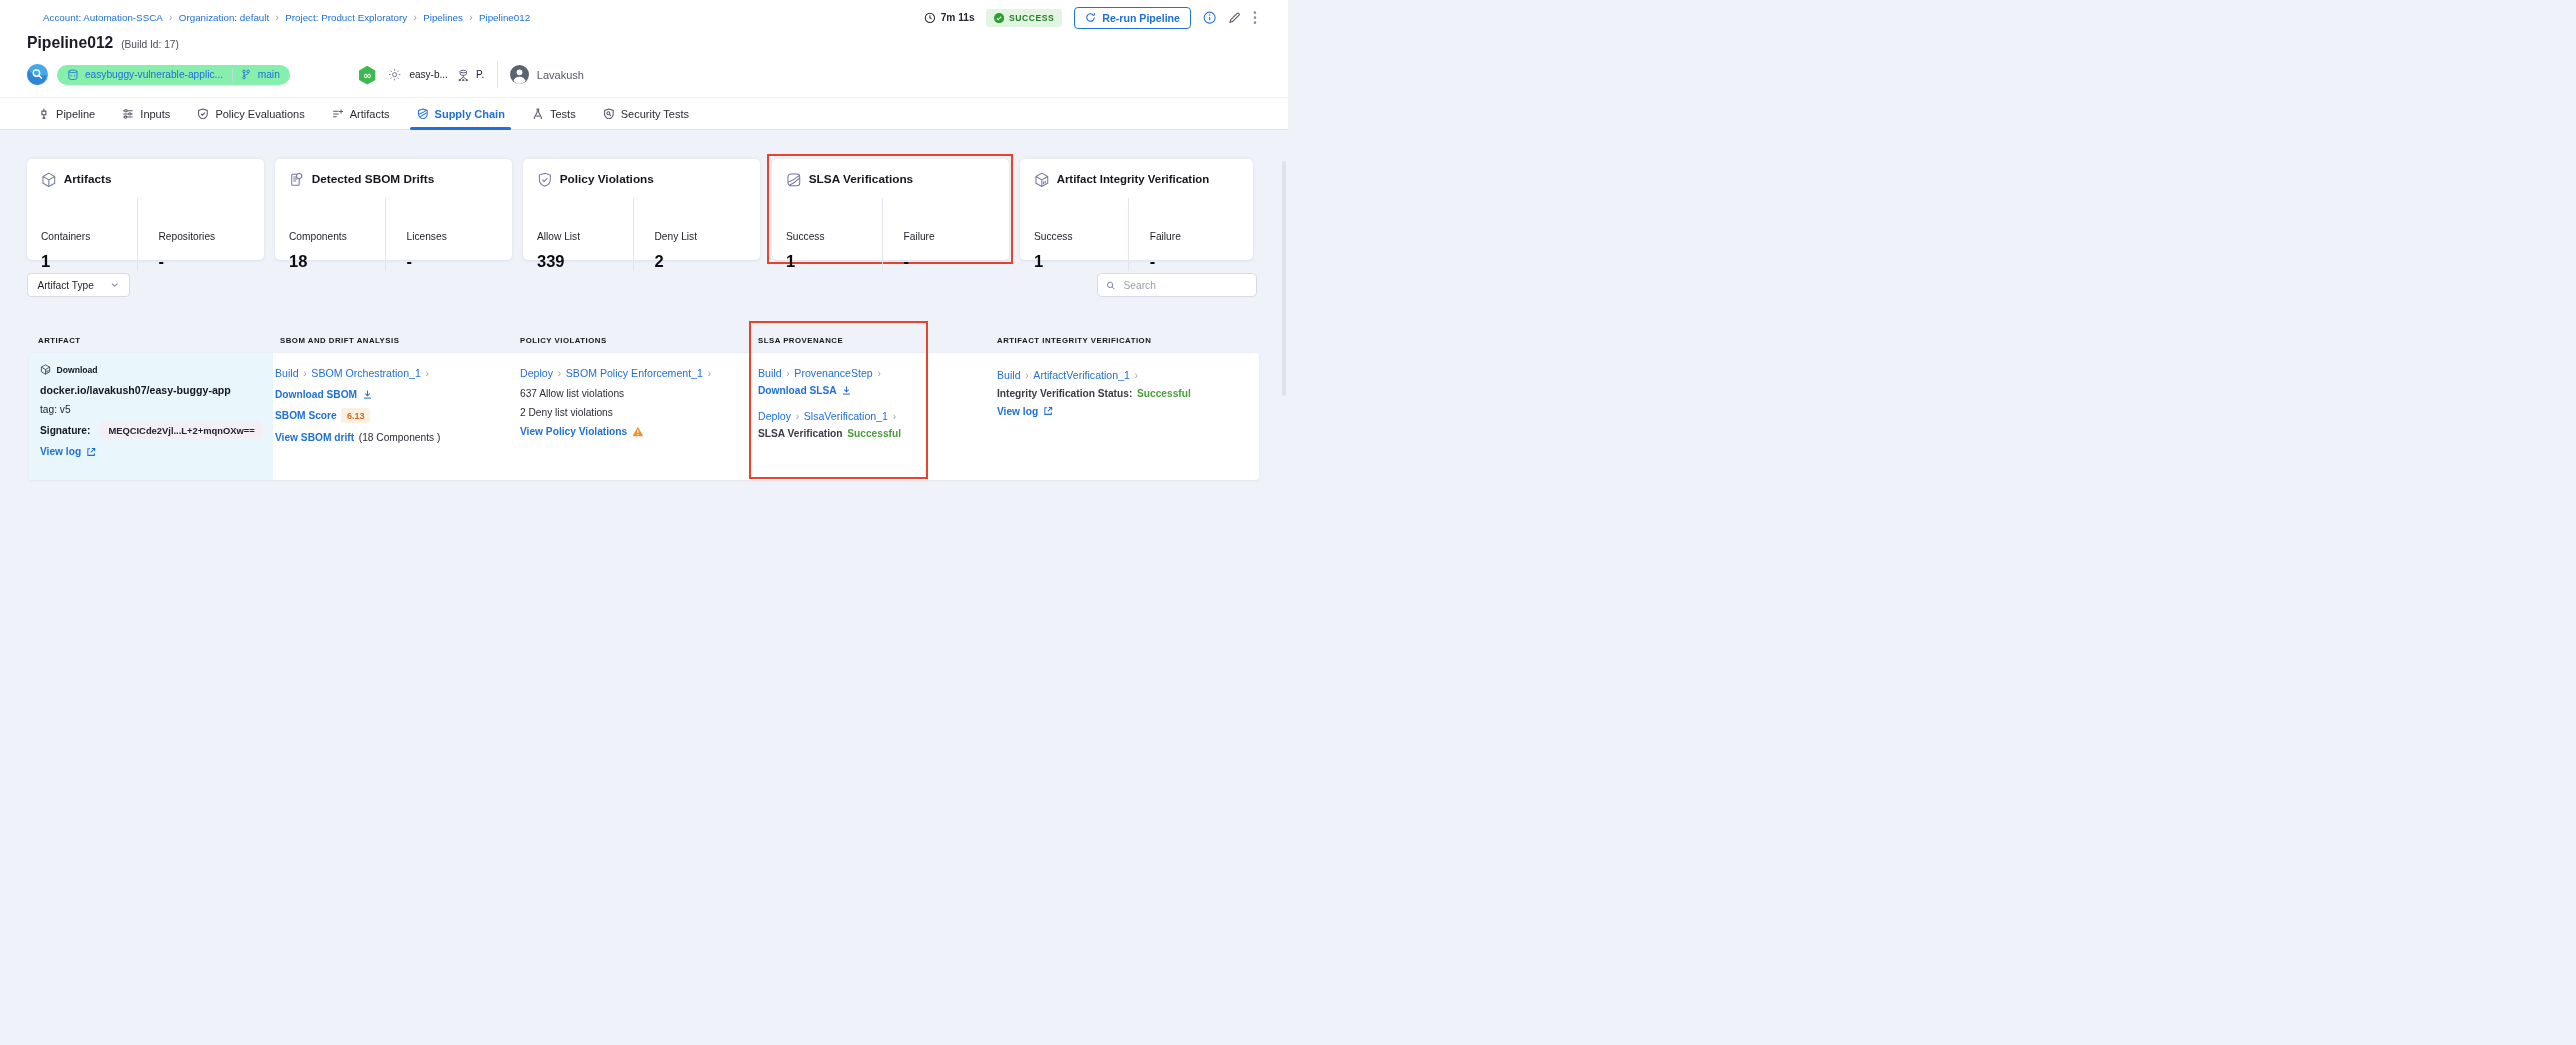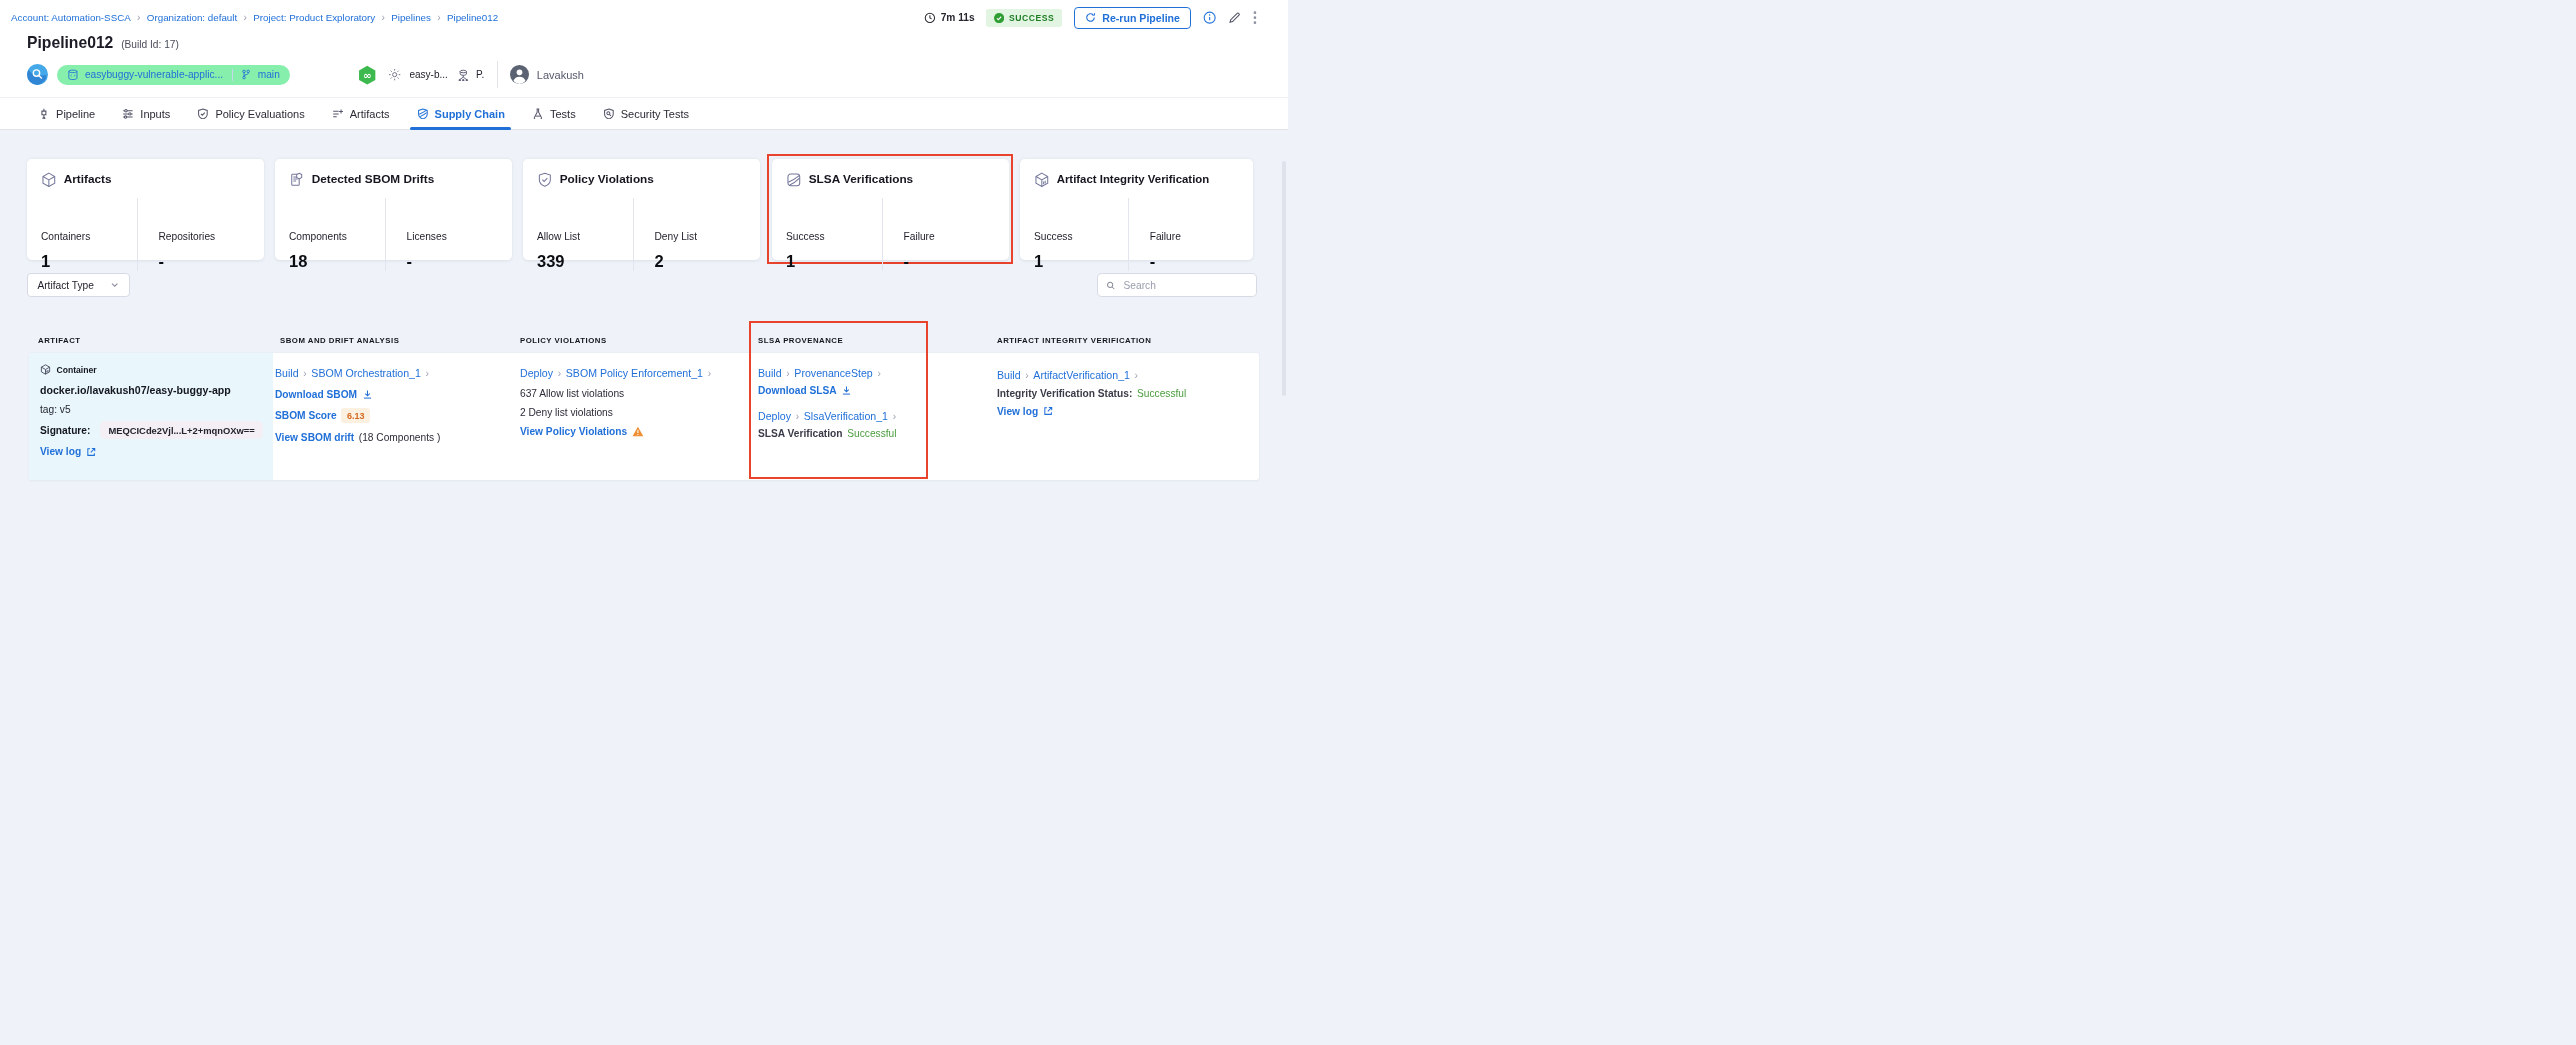--- a/index.html
+++ b/index.html
@@ -1,19 +1,19 @@
 <!DOCTYPE html>
 <html style="font-size:12.5px"><head>
 <meta charset="utf-8">
 <style>
   html,body{margin:0;padding:0;background:#eff3f9;font-family:"Liberation Sans",sans-serif;color:#1c1d29;}
   #app{position:relative;width:1288px;height:523px;background:#ffffff;overflow:hidden;}
 
   
-  .breadcrumb{position:absolute;left:11px;top:11.8px;display:flex;align-items:center;gap:6.3px;font-size:9.8px;color:#2170d8;white-space:nowrap;}
+  .breadcrumb{position:absolute;left:43px;top:11.8px;display:flex;align-items:center;gap:6.3px;font-size:9.8px;color:#2170d8;white-space:nowrap;}
   .bc-item{cursor:pointer;}
   .bc-sep::before{content:"›";color:#9aa0b2;font-size:10.2px;}
   .top-actions{position:absolute;right:31px;top:7px;display:flex;align-items:center;gap:11.8px;}
   .duration{display:flex;align-items:center;gap:4.7px;font-size:10.2px;font-weight:600;color:#26272f;}
   .badge{display:flex;align-items:center;gap:4.7px;background:#e2f5e3;color:#1f7d23;font-size:8.6px;font-weight:700;letter-spacing:0.5px;padding:3.9px 7.8px;border-radius:2.4px;}
   .rerun{display:flex;align-items:center;gap:6.3px;border:1.2px solid #2170d8;color:#2170d8;background:#fff;font-family:inherit;font-size:10.6px;font-weight:600;padding:3.9px 10.2px;border-radius:3.9px;cursor:pointer;}
   .icon-btn{display:flex;align-items:center;cursor:pointer;}
 
   
   .title-row{position:absolute;left:27px;top:34px;display:flex;align-items:baseline;gap:7.8px;}
@@ -69,21 +69,21 @@
   .cell-policy{left:491px;width:231px;padding-top:12.5px;}
   .cell-slsa{left:729px;width:188px;padding-top:12.5px;}
   .cell-int{left:968px;width:259px;padding-top:15px;}
   .cline{display:flex;align-items:center;gap:4.7px;white-space:nowrap;}
   .link{color:#2170d8;font-weight:600;font-size:10.2px;cursor:pointer;}
   .crumb-link{color:#2170d8;font-size:10.6px;font-weight:500;cursor:pointer;}
   .sep::before{content:"›";color:#99a0b0;font-size:10.2px;}
   .plain{font-size:10.2px;color:#2b2c38;}
   .mt10{margin-top:7.8px;} .mt11{margin-top:8.6px;} .mt12{margin-top:9.4px;}
   .score-pill{background:#fcf0e0;color:#d4691f;font-size:9px;font-weight:700;border-radius:3.1px;padding:2.4px 5.5px;}
-  .green{color:#4a9d3d;font-weight:400;}
+  .green{color:#4a9d3d;font-weight:700;}
   .status-label{font-size:10.2px;font-weight:600;color:#3a3b48;}
 
   .table-red{position:absolute;left:749px;top:191px;width:179px;height:158px;border:2.4px solid #e8432c;box-sizing:border-box;pointer-events:none;}
   .scroll-thumb{position:absolute;right:2.4px;top:31px;width:3.9px;height:235px;background:#dfe2ea;border-radius:2.4px;cursor:pointer;}
 </style>
 </head>
 <body>
 
 <div id="app">
 
@@ -400,21 +400,21 @@
 
     <div class="trow">
 
       <div class="cell cell-art">
         <div class="art-type">
           <svg width="11" height="11" viewBox="0 0 20 20" fill="none" stroke="#3a3c4e" stroke-width="1.5">
               <path d="M10 1.5l7.5 4.2v8.6L10 18.5l-7.5-4.2V5.7z"></path>
               <path d="M10 10l7.5-4.3M10 10L2.5 5.7M10 10v8.5"></path>
               <path d="M12.5 12v3.6M14.5 11v3.6"></path>
             </svg>
-          <span>Container</span>
+          <span>Download</span>
         </div>
         <div class="art-image">docker.io/lavakush07/easy-buggy-app</div>
         <div class="art-tag">tag: v5</div>
         <div class="art-sig">
           <span>Signature:</span>
           <span class="sig-pill">MEQCICde2Vjl...L+2+mqnOXw==</span>
         </div>
         <div class="cline mt10">
           <span class="link">View log</span>
           <svg width="10.2" height="10.2" viewBox="0 0 14 14" fill="none" stroke="#2170d8" stroke-width="1.4">

